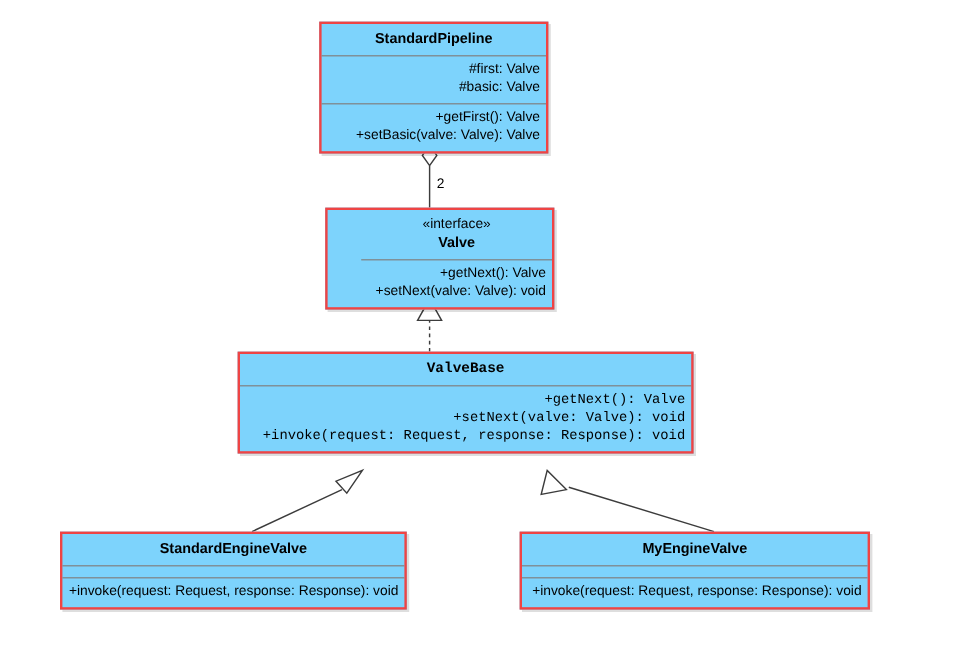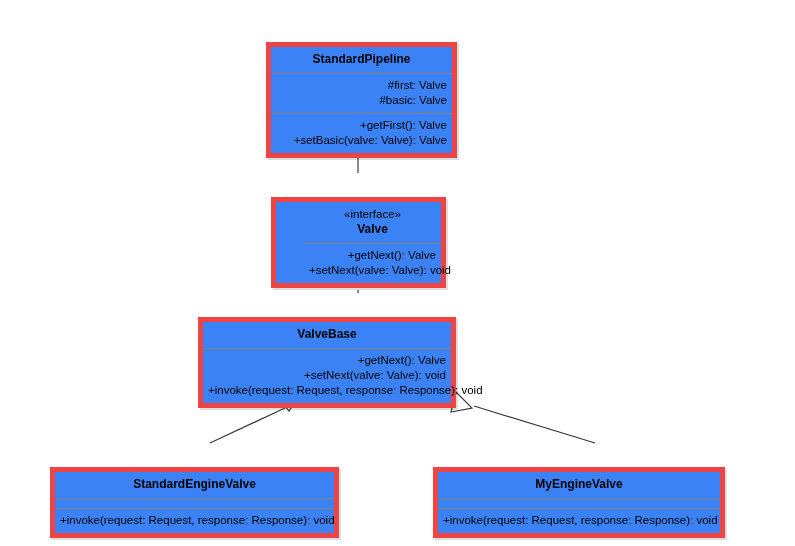--- a/index.html
+++ b/index.html
@@ -19,25 +19,24 @@
   svg.edges {
     position: absolute;
     left: 0;
     top: 0;
     width: 795px;
     height: 546px;
     pointer-events: none;
   }
   .uml-class {
     position: absolute;
-    background: #3b82f6;
-    border: 5px solid #ef4444;
+    background: #7dd3fc;
+    border: 2px solid #ef4444;
     box-shadow: 2px 2px 0 0 rgba(0,0,0,0.13);
     box-sizing: border-box;
-    margin-top: 24px;
   }
   .compartment {
     box-sizing: border-box;
     padding: 4px 5px 5px 5px;
   }
   .compartment + .compartment {
     border-top: 1px solid #808080;
   }
   .name-compartment {
     text-align: center;
@@ -113,32 +112,32 @@
     <div class="compartment">
       <div class="member">#first: Valve</div>
       <div class="member">#basic: Valve</div>
     </div>
     <div class="compartment">
       <div class="member">+getFirst(): Valve</div>
       <div class="member">+setBasic(valve: Valve): Valve</div>
     </div>
   </div>
 
-  <div class="uml-class" style="left:271px; top:173px; width:175px;padding-left:28px;">
+  <div class="uml-class" style="left:271px; top:173px; width:191px;padding-left:28px;">
     <div class="compartment name-compartment">
       <div class="stereotype">«interface»</div>
       <div class="class-name">Valve</div>
     </div>
     <div class="compartment">
       <div class="member">+getNext(): Valve</div>
       <div class="member">+setNext(valve: Valve): void</div>
     </div>
   </div>
 
-  <div class="uml-class" style="left:198px; top:293px; width:258px;">
+  <div class="uml-class" style="left:198px; top:293px; width:380px;font-family:Liberation Mono, monospace;">
     <div class="compartment name-compartment">
       <div class="class-name">ValveBase</div>
     </div>
     <div class="compartment">
       <div class="member">+getNext(): Valve</div>
       <div class="member">+setNext(valve: Valve): void</div>
       <div class="member">+invoke(request: Request, response: Response): void</div>
     </div>
   </div>
 

